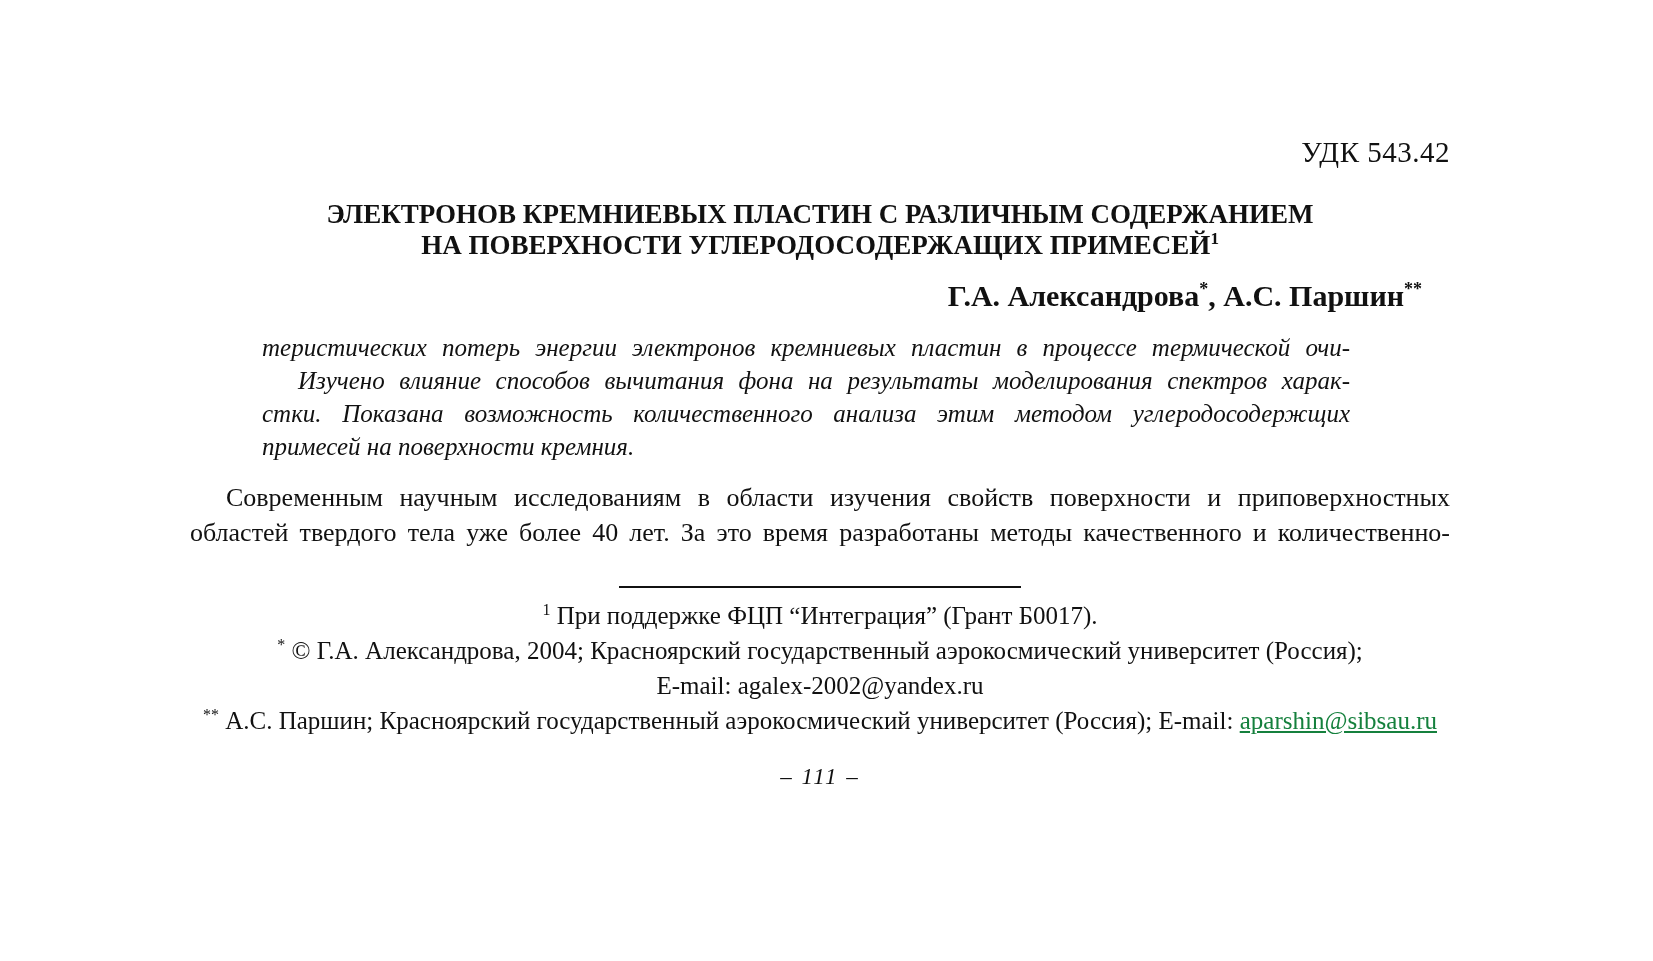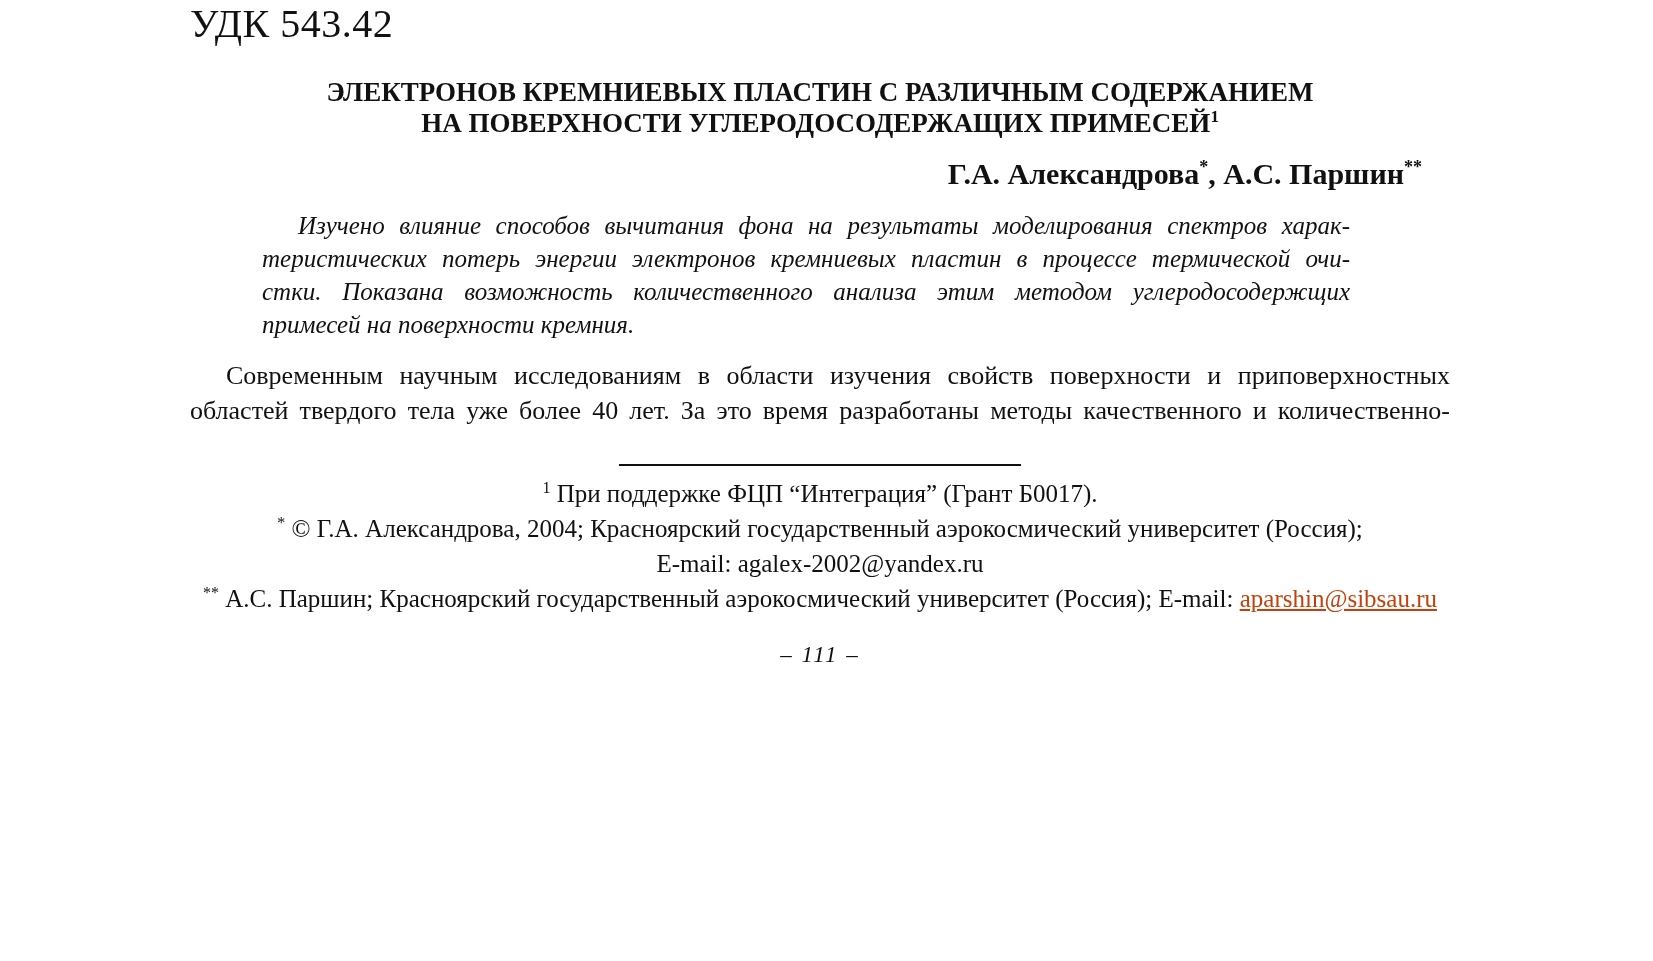--- a/index.html
+++ b/index.html
@@ -16,22 +16,24 @@
     font-family: "Liberation Serif", "DejaVu Serif", serif;
     overflow: hidden;
   }
   .content {
     position: absolute;
     left: 190px;
     top: 0;
     width: 1260px;
   }
   .udk {
-    font-size: 40px;
+    margin-top: 136px;
+    font-size: 29px;
     letter-spacing: 0.5px;
+    text-align: right;
   }
   .title-block {
     margin-top: 30px;
     text-align: center;
     font-weight: bold;
     font-size: 27px;
     line-height: 31px;
   }
   .title-block sup {
     font-size: 17px;
@@ -86,21 +88,21 @@
   }
   .footnotes .fn-line {
     white-space: nowrap;
     text-align: center;
   }
   .footnotes sup {
     font-size: 16px;
     line-height: 0;
   }
   .link {
-    color: #c2410c;
+    color: #15803d;
     text-decoration: underline;
     cursor: pointer;
   }
   .page-number {
     margin-top: 26px;
     text-align: center;
     font-style: italic;
     font-size: 23px;
     letter-spacing: 2px;
   }
@@ -114,22 +116,22 @@
     <div class="udk">УДК 543.42</div>
 
     <div class="title-block">
       <div>ЭЛЕКТРОНОВ КРЕМНИЕВЫХ ПЛАСТИН С РАЗЛИЧНЫМ СОДЕРЖАНИЕМ</div>
       <div><span>НА ПОВЕРХНОСТИ УГЛЕРОДОСОДЕРЖАЩИХ ПРИМЕСЕЙ</span><sup>1</sup></div>
     </div>
 
     <div class="authors-line"><span>Г.А. Александрова</span><sup>*</sup><span>, </span><span>А.С. Паршин</span><sup>**</sup></div>
 
     <div class="abstract">
+      <div class="jline">теристических потерь энергии электронов кремниевых пластин в процессе термической очи-</div>
       <div class="jline indent1">Изучено влияние способов вычитания фона на результаты моделирования спектров харак-</div>
-      <div class="jline">теристических потерь энергии электронов кремниевых пластин в процессе термической очи-</div>
       <div class="jline">стки. Показана возможность количественного анализа этим методом углеродосодержщих</div>
       <div class="jline-end">примесей на поверхности кремния.</div>
     </div>
 
     <div class="body-par">
       <div class="jline indent1">Современным научным исследованиям в области изучения свойств поверхности и приповерхностных</div>
       <div class="jline">областей твердого тела уже более 40 лет. За это время разработаны методы качественного и количественно-</div>
     </div>
 
     <hr class="foot-rule">

